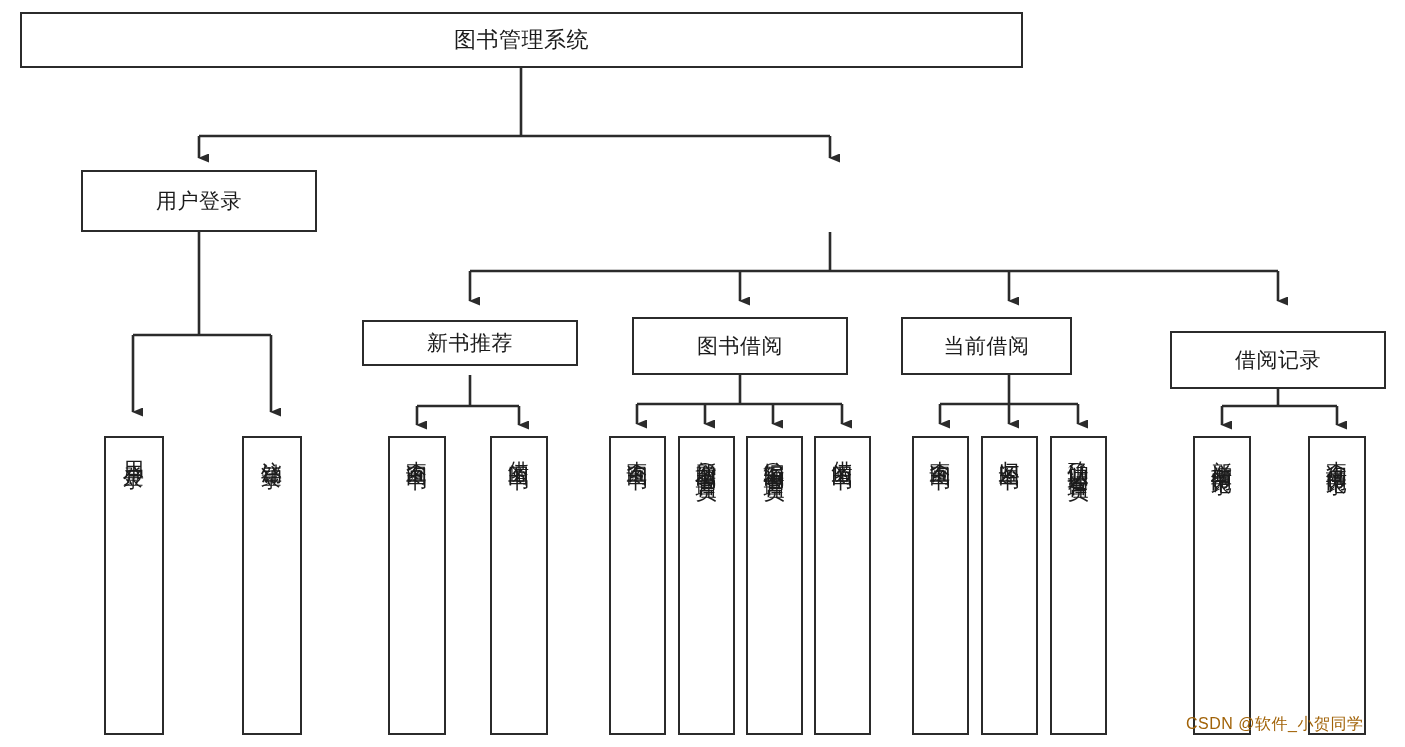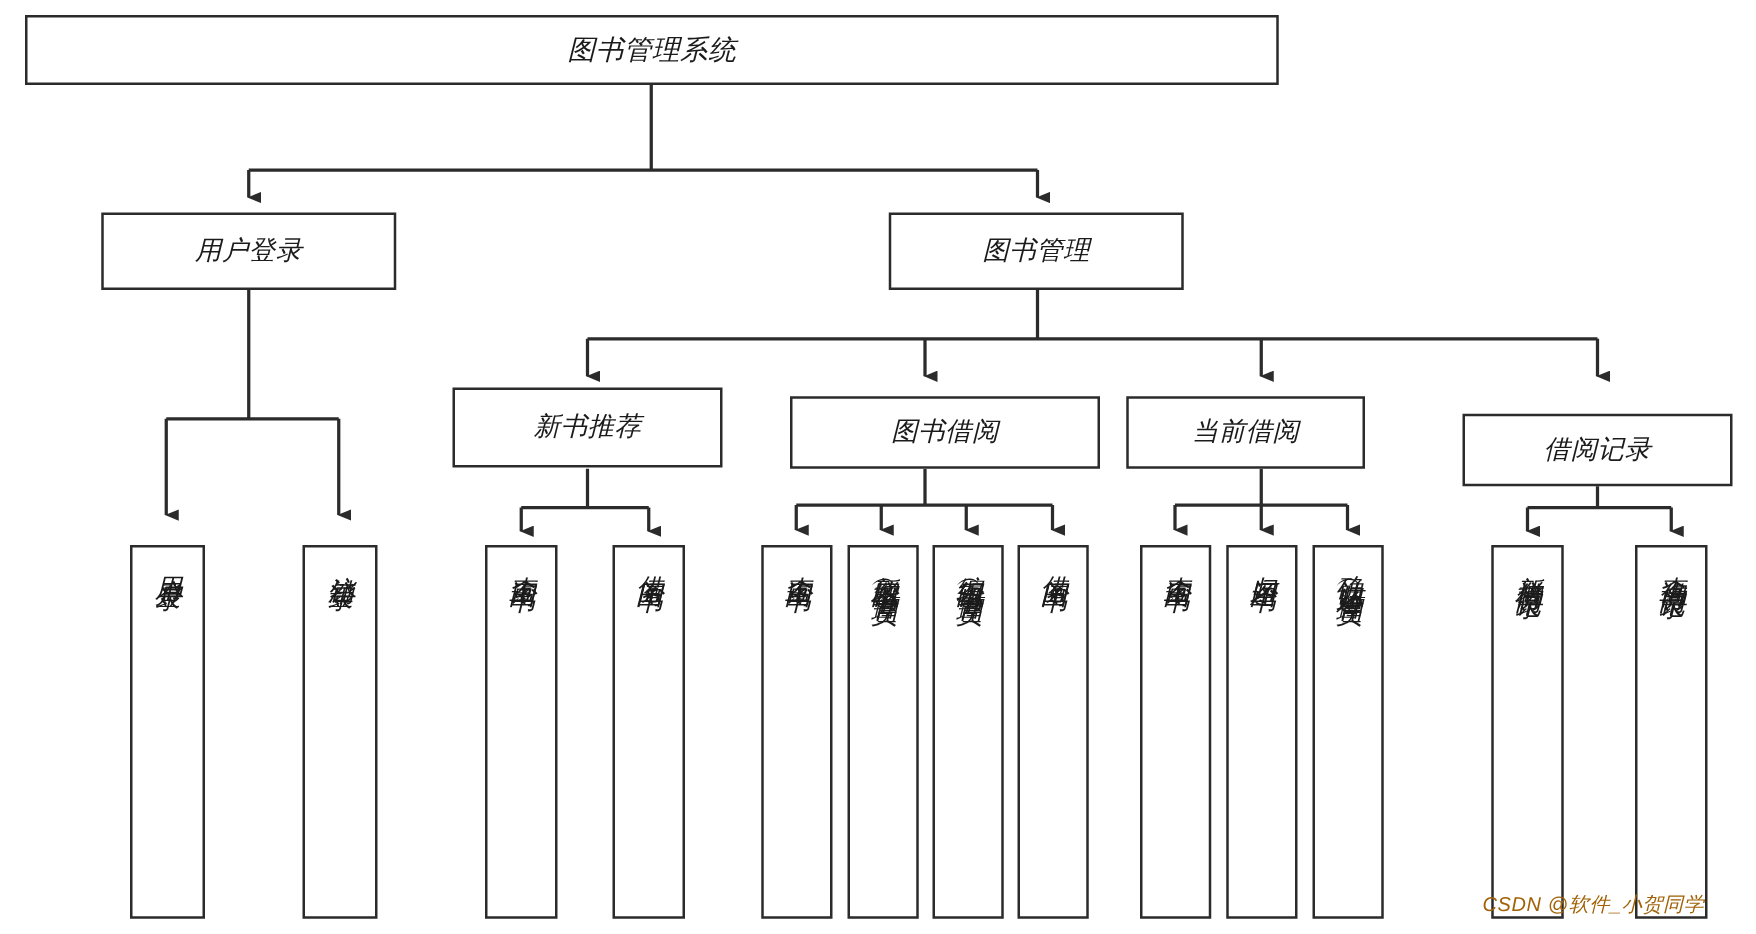--- a/index.html
+++ b/index.html
@@ -12,21 +12,20 @@
     height: 747px;
     font-family: "Liberation Sans", "DejaVu Sans", sans-serif;
     overflow: hidden;
     position: relative;
   }
   #diagram-root {
     position: relative;
     width: 1405px;
     height: 747px;
     background: #ffffff;
-    font-style: italic;
   }
   svg.connectors {
     position: absolute;
     left: 0;
     top: 0;
     width: 1405px;
     height: 747px;
     pointer-events: none;
   }
   .node {
@@ -133,33 +132,30 @@
   </svg>
 
   <div class="node root horizontal" style="left:20px; top:12px; width:1003px; height:56px;">
     <span class="label">图书管理系统</span>
   </div>
 
   <div class="node horizontal" style="left:81px; top:170px; width:236px; height:62px;">
     <span class="label">用户登录</span>
   </div>
 
-  <div class="node horizontal" style="left:711px; top:170px; width:236px; height:62px;">
-    <span class="label">图书管理</span>
-  </div>
-
-  <div class="node horizontal" style="left:362px; top:310px; width:216px; height:64px;">
+
+  <div class="node horizontal" style="left:362px; top:320px; width:216px; height:46px;">
     <span class="label">新书推荐</span>
   </div>
 
-  <div class="node horizontal" style="left:632px; top:317px; width:248px; height:58px;">
+  <div class="node horizontal" style="left:632px; top:317px; width:216px; height:58px;">
     <span class="label">图书借阅</span>
   </div>
 
-  <div class="node horizontal" style="left:901px; top:317px; width:191px; height:58px;">
+  <div class="node horizontal" style="left:901px; top:317px; width:171px; height:58px;">
     <span class="label">当前借阅</span>
   </div>
 
   <div class="node horizontal" style="left:1170px; top:331px; width:216px; height:58px;">
     <span class="label">借阅记录</span>
   </div>
 
   <div class="node vertical" style="left:104px; top:436px; width:60px; height:299px;">
     <span class="label">用户登录</span>
   </div>

